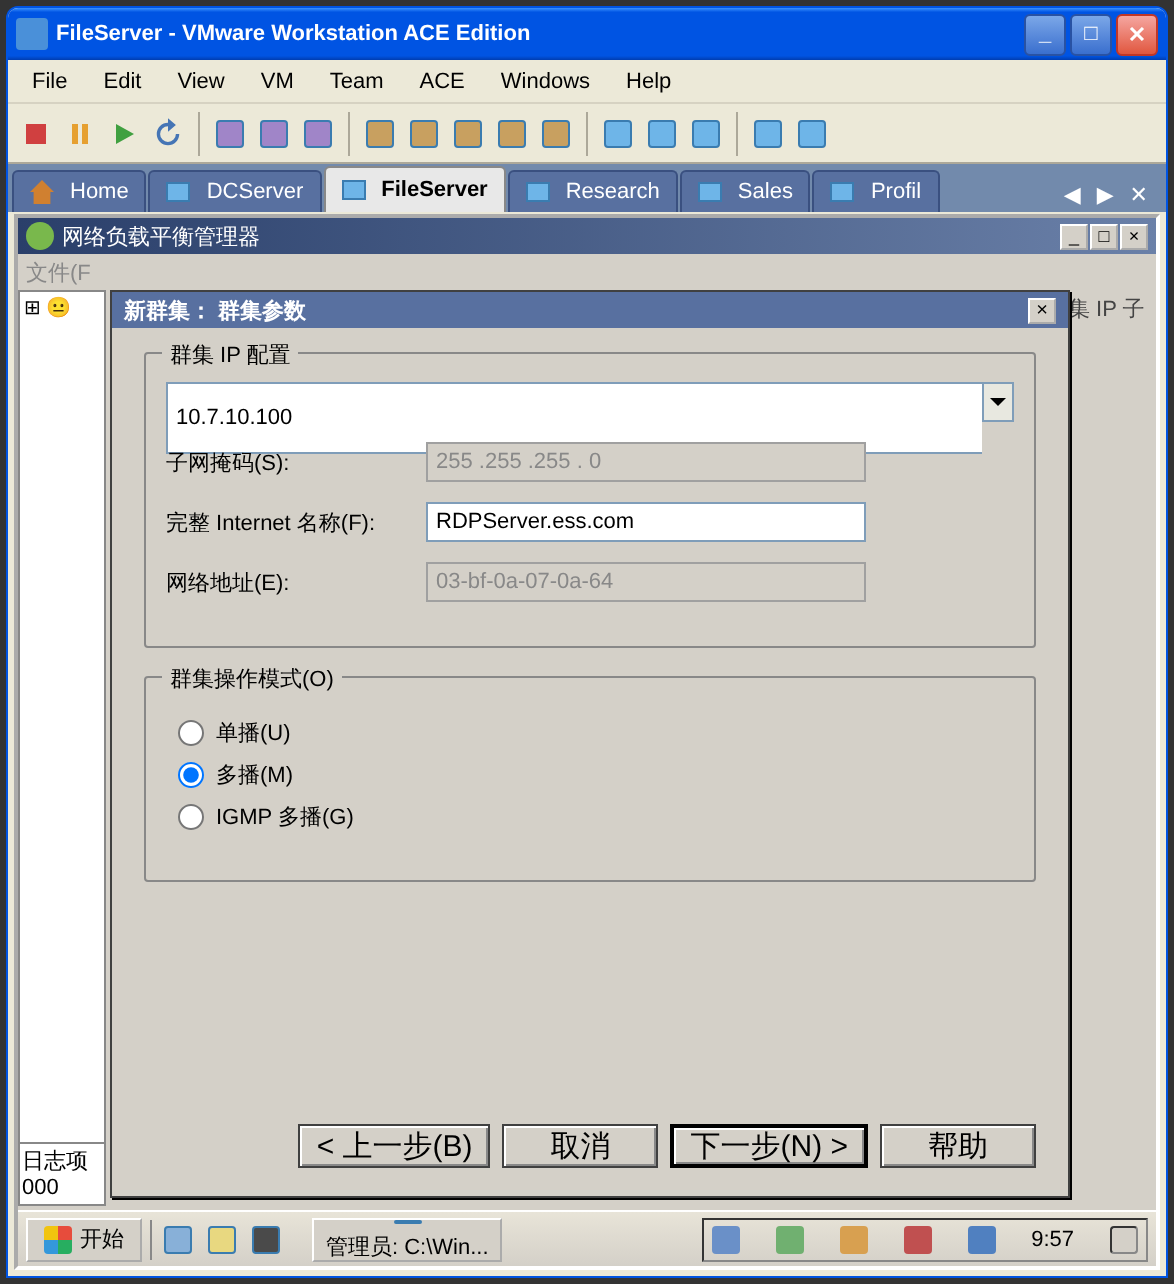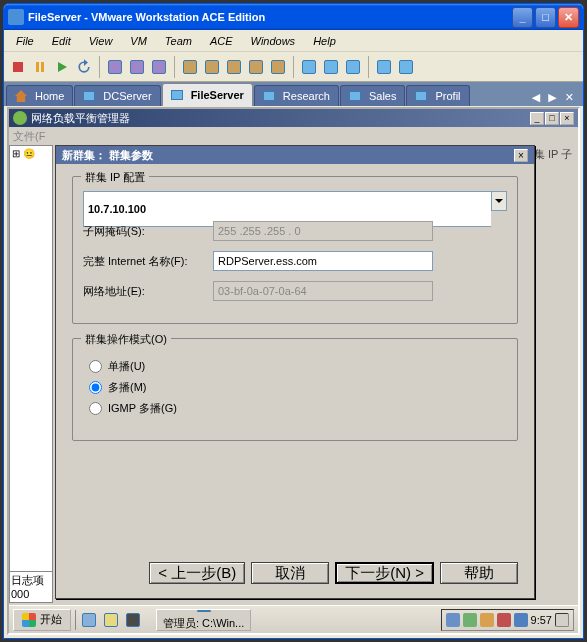--- a/index.html
+++ b/index.html
@@ -7,21 +7,21 @@
 
 
 .outer-window { position: absolute; left: 3px; top: 3px; width: 581px; height: 636px; background: #ece9d8; border: 1px solid #0054e3; border-radius: 6px 6px 0 0; overflow: hidden; }
 .outer-titlebar { height: 26px; background: linear-gradient(to bottom, #3a92ff 0%, #0054e3 8%, #0054e3 92%, #003db1 100%); display: flex; align-items: center; padding: 0 4px; color: #fff; font-weight: bold; }
 .outer-titlebar .winicon { width: 16px; height: 16px; background: #4a90d9; border-radius: 2px; margin-right: 4px; display: inline-block; }
 .outer-titlebar .title { flex: 1; }
 .win-controls { display: flex; gap: 2px; }
 .win-btn { width: 21px; height: 21px; background: linear-gradient(to bottom, #7ba7e8, #3a6fce); border: 1px solid #2952a3; border-radius: 3px; color: #fff; display: flex; align-items: center; justify-content: center; font-family: Arial; font-size: 11px; cursor: default; }
 .win-btn.close { background: linear-gradient(to bottom, #f5a6a0, #e1573f); border-color: #c23626; }
 
-.outer-menubar { height: 22px; background: #ece9d8; display: flex; align-items: center; padding: 0 4px; gap: 2px; border-bottom: 1px solid #d6d2c2; font-style: italic; }
+.outer-menubar { height: 22px; background: #ece9d8; display: flex; align-items: center; padding: 0 4px; gap: 2px; border-bottom: 1px solid #d6d2c2; }
 .outer-menubar span { padding: 2px 8px; cursor: default; }
 
 .outer-toolbar { height: 30px; background: #ece9d8; border-bottom: 1px solid #aca899; display: flex; align-items: center; padding: 0 4px; gap: 2px; }
 .tb-sep { width: 1px; height: 22px; background: #aca899; margin: 0 3px; }
 .tb-btn { width: 20px; height: 20px; border: 1px solid transparent; display: flex; align-items: center; justify-content: center; cursor: default; border-radius: 2px; }
 .tb-stop { width: 10px; height: 10px; background: #d04040; }
 .tb-pause { display: flex; gap: 2px; }
 .tb-pause span { width: 3px; height: 10px; background: #e6a030; }
 .tb-play { width: 0; height: 0; border-left: 9px solid #40a040; border-top: 5px solid transparent; border-bottom: 5px solid transparent; }
 
@@ -59,41 +59,41 @@
 .dlg-title .t { flex: 1; }
 .dlg-title .x { width: 14px; height: 13px; background: #d4d0c8; border: 1px outset #fff; color: #000; font-family: Arial; font-size: 10px; text-align: center; line-height: 11px; cursor: default; font-weight: normal;}
 
 .dlg-body { padding: 12px 16px; }
 .groupbox { border: 1px solid #888; border-radius: 2px; padding: 14px 10px 12px; margin-bottom: 14px; position: relative; }
 .groupbox .legend { position: absolute; top: -7px; left: 8px; background: #d4d0c8; padding: 0 4px; font-size: 11px; }
 .form-row { display: flex; align-items: center; margin-bottom: 10px; }
 .form-row label { width: 130px; font-size: 11px; }
 .form-row .field { flex: 1; }
 .combo { display: flex; height: 20px; }
-.combo input { flex: 1; border: 1px solid #7f9db9; padding: 17px 4px; font-size: 11px; height: 16px; border-right: none; font-weight: bold; }
+.combo input { flex: 1; border: 1px solid #7f9db9; padding: 17px 4px; font-size: 11px; height: 16px; border-right: none; }
 .combo .dd { width: 16px; border: 1px solid #7f9db9; background: #e8e8e0; display: flex; align-items: center; justify-content: center; cursor: default; }
 .combo .dd::after { content: ""; border-left: 4px solid transparent; border-right: 4px solid transparent; border-top: 4px solid #000; }
 input.text { width: 220px; height: 20px; border: 1px solid #7f9db9; padding: 2px 4px; font-size: 11px; }
 input.text[readonly] { background: #d4d0c8; color: #888; border-color: #a0a0a0; }
 
 .radio-row { display: flex; align-items: center; margin: 6px 0 6px 6px; gap: 6px; }
 .radio-row input { margin: 0; }
 
 .dlg-buttons { position: absolute; bottom: 14px; right: 16px; display: flex; gap: 6px; }
 .btn { min-width: 78px; height: 22px; background: #d4d0c8; border: 1px solid #404040; box-shadow: inset 1px 1px 0 #fff, inset -1px -1px 0 #888; font-size: 15px; cursor: default; padding: 0 8px; }
 .btn.default { border: 2px solid #000; box-shadow: inset 1px 1px 0 #fff, inset -1px -1px 0 #888; }
 
 
 .guest-taskbar { position: absolute; left: 0; right: 0; bottom: 0; height: 28px; background: linear-gradient(to bottom, #e8e4d8, #d4d0c8); border-top: 1px solid #fff; display: flex; align-items: center; padding: 2px 4px; gap: 4px; }
 .start-btn { height: 22px; padding: 0 8px; background: #d4d0c8; border: 1px outset #fff; display: flex; align-items: center; gap: 4px; cursor: default; }
 .start-btn .flag { width: 14px; height: 14px; background: conic-gradient(#e74c3c 0 90deg, #27ae60 90deg 180deg, #3498db 180deg 270deg, #f1c40f 270deg 360deg); border-radius: 2px; }
 .ql { width: 18px; height: 18px; display: flex; align-items: center; justify-content: center; cursor: default; }
 .task-btn { height: 22px; padding: 0 6px; background: #d4d0c8; border: 1px inset #888; display: flex; align-items: center; gap: 4px; cursor: default; font-size: 11px; max-width: 130px; overflow: hidden; white-space: nowrap; }
 .task-btn.inactive { border: 1px outset #fff; flex-direction: column; }
-.tray { margin-left: auto; height: 22px; border: 1px inset #888; display: flex; align-items: center; padding: 0 4px; gap: 3px; font-size: 10px; }
+.tray { margin-left: auto; height: 22px; border: 1px inset #888; display: flex; align-items: center; padding: 0 4px; gap: 18px; font-size: 10px; }
 .tray .ti { width: 14px; height: 14px; border-radius: 2px; }
 
 
 
 
 .ic-generic { width: 14px; height: 14px; background: #6eb5e8; border: 1px solid #3a7cb0; border-radius: 2px; }
 </style>
 </head>
 <body>
 

